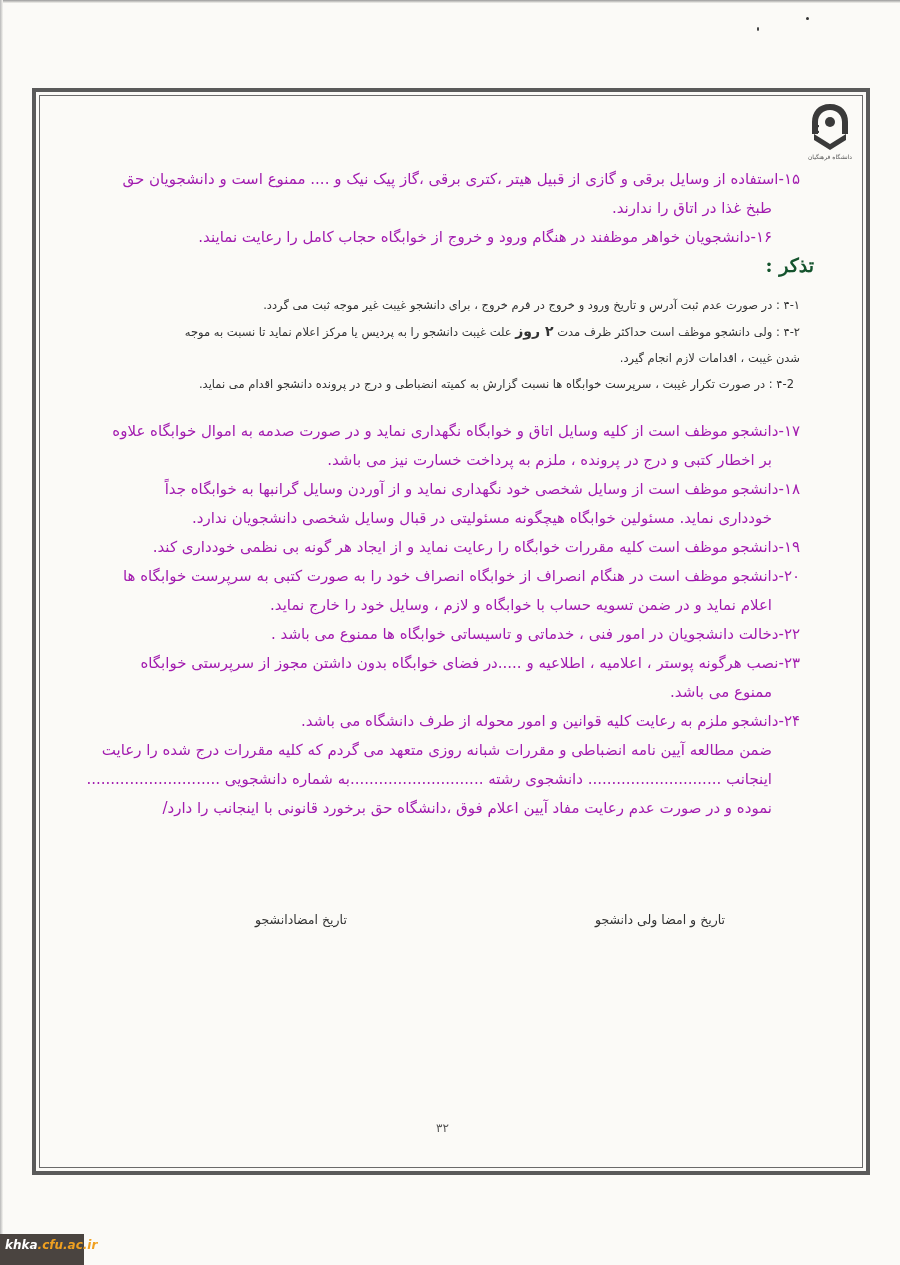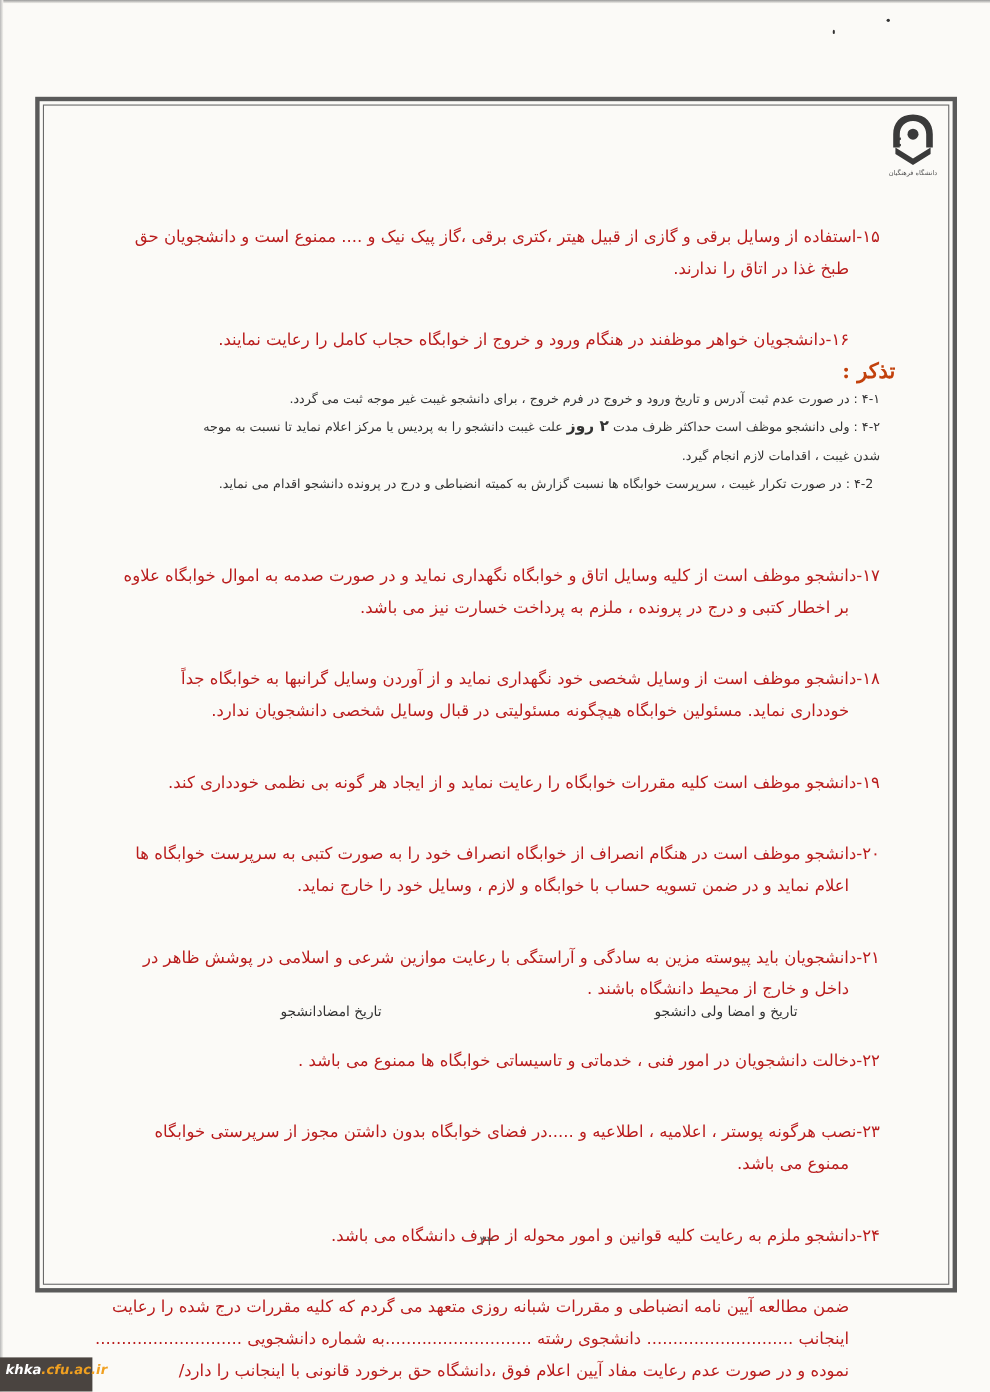--- a/index.html
+++ b/index.html
@@ -50,33 +50,32 @@
     position: absolute;
     left: 100px; top: 165px;
     width: 700px;
     direction: rtl;
     text-align: right;
     font-family: "DejaVu Sans", sans-serif;
   }
   .p-main {
     font-size: 15px;
     line-height: 29px;
-    color: #b91c1c;
-    margin-top: 36px;
+    color: #a21caf;
   }
   .p-main .cont {
     padding-right: 28px;
   }
   .heading {
     font-family: "DejaVu Serif", serif;
     font-size: 19px;
     font-weight: bold;
     margin-top: 2px;
-    margin-bottom: 0;
-    color: #c2410c;
+    margin-bottom: 16px;
+    color: #14532d;
     margin-right: -14px;
   }
   .notes {
     font-size: 11.5px;
     line-height: 26px;
     color: #333;
   }
   .notes .bold-inline { font-weight: bold; font-size: 14px; }
   .spacer { height: 20px; }
 
@@ -173,24 +172,20 @@
     <div class="cont">خودداری نماید. مسئولین خوابگاه هیچگونه مسئولیتی در قبال وسایل شخصی دانشجویان ندارد.</div>
   </div>
   <div class="p-main">
     <div>۱۹-دانشجو موظف است کلیه مقررات خوابگاه را رعایت نماید و از ایجاد هر گونه بی نظمی خودداری کند.</div>
   </div>
   <div class="p-main">
     <div>۲۰-دانشجو موظف است در هنگام انصراف از خوابگاه انصراف خود را به صورت کتبی به سرپرست خوابگاه ها</div>
     <div class="cont">اعلام نماید و در ضمن تسویه حساب با خوابگاه و لازم ، وسایل خود را  خارج نماید.</div>
   </div>
   <div class="p-main">
-    <div>۲۱-دانشجویان باید پیوسته مزین به سادگی و آراستگی با رعایت موازین شرعی و اسلامی در پوشش ظاهر در</div>
-    <div class="cont">داخل و خارج از محیط دانشگاه باشند .</div>
-  </div>
-  <div class="p-main">
     <div>۲۲-دخالت دانشجویان در امور فنی ، خدماتی و تاسیساتی خوابگاه ها ممنوع می باشد .</div>
   </div>
   <div class="p-main">
     <div>۲۳-نصب هرگونه پوستر ، اعلامیه ، اطلاعیه و .....در فضای خوابگاه بدون داشتن مجوز از سرپرستی خوابگاه</div>
     <div class="cont">ممنوع می باشد.</div>
   </div>
   <div class="p-main">
     <div>۲۴-دانشجو ملزم به رعایت کلیه قوانین و امور محوله از طرف دانشگاه می باشد.</div>
   </div>
 

